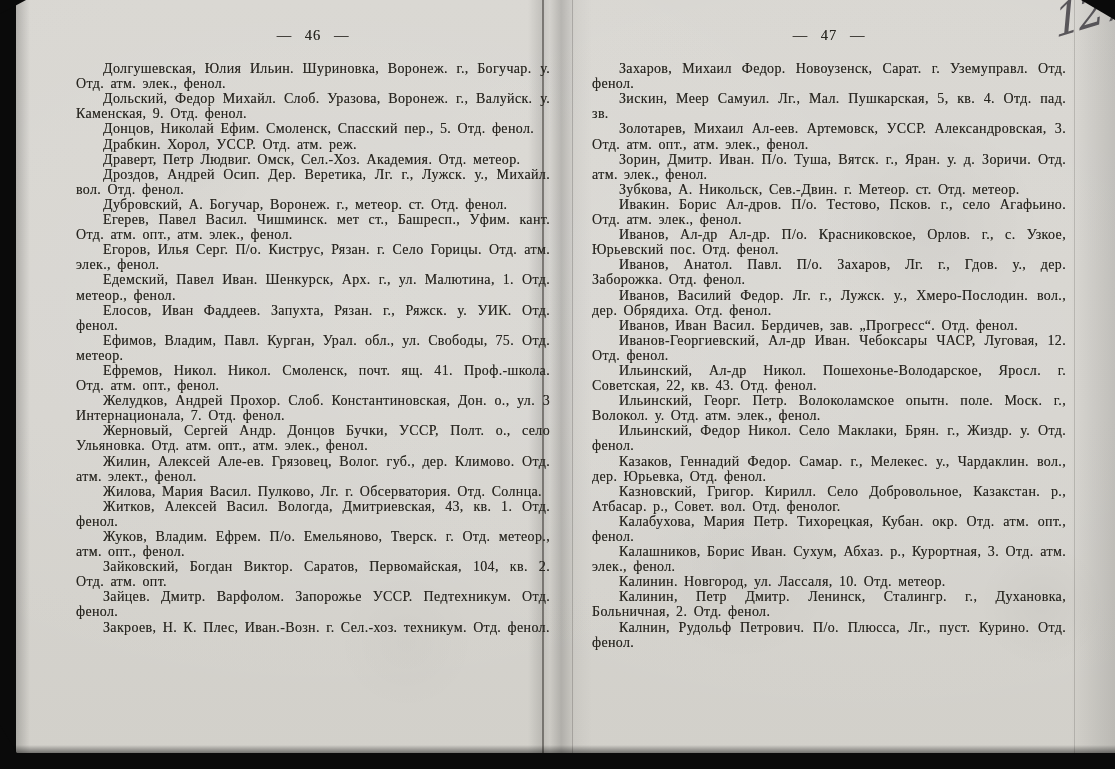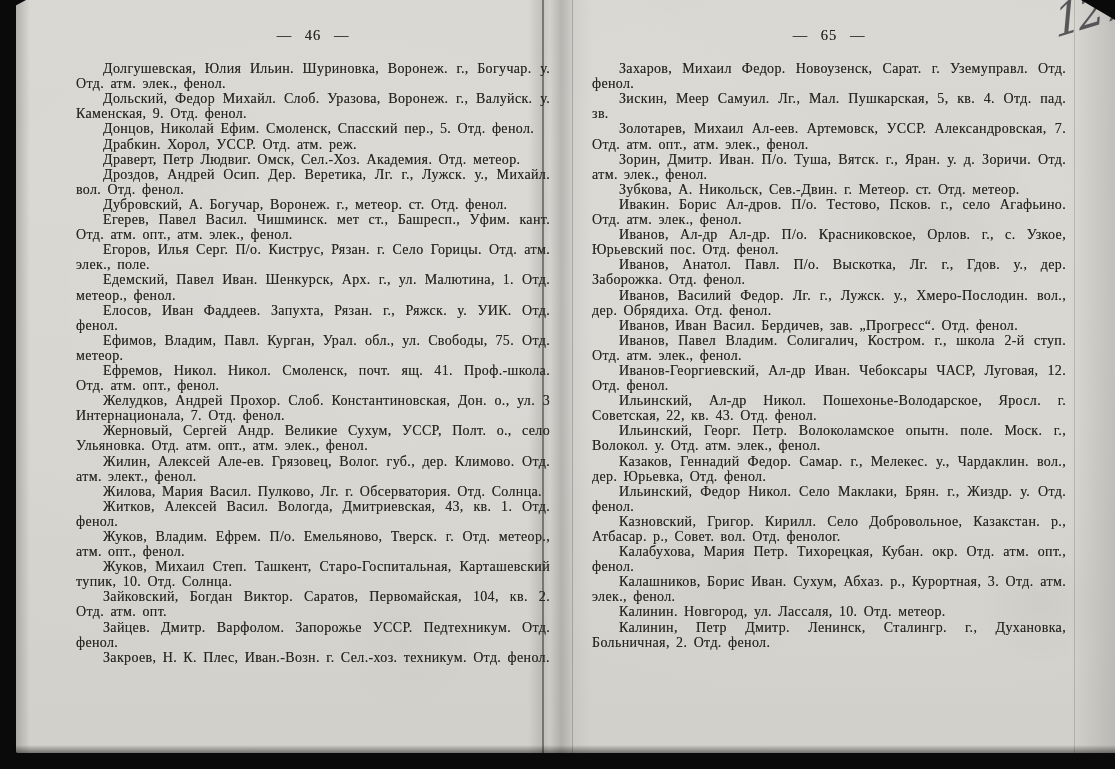--- a/index.html
+++ b/index.html
@@ -157,62 +157,61 @@
     <p class="page-header">—  46  —</p>
     <div>
         <p class="entry">Долгушевская, Юлия Ильин. Шуриновка, Воронеж. г., Богучар. у. Отд. атм. элек., фенол.</p>
         <p class="entry">Дольский, Федор Михайл. Слоб. Уразова, Воронеж. г., Валуйск. у. Каменская, 9. Отд. фенол.</p>
         <p class="entry">Донцов, Николай Ефим. Смоленск, Спасский пер., 5. Отд. фенол.</p>
         <p class="entry">Драбкин. Хорол, УССР. Отд. атм. реж.</p>
         <p class="entry">Драверт, Петр Людвиг. Омск, Сел.-Хоз. Академия. Отд. метеор.</p>
         <p class="entry">Дроздов, Андрей Осип. Дер. Веретика, Лг. г., Лужск. у., Михайл. вол. Отд. фенол.</p>
         <p class="entry">Дубровский, А. Богучар, Воронеж. г., метеор. ст. Отд. фенол.</p>
         <p class="entry">Егерев, Павел Васил. Чишминск. мет ст., Башресп., Уфим. кант. Отд. атм. опт., атм. элек., фенол.</p>
-        <p class="entry">Егоров, Илья Серг. П/о. Киструс, Рязан. г. Село Горицы. Отд. атм. элек., поле.</p>
+        <p class="entry">Егоров, Илья Серг. П/о. Киструс, Рязан. г. Село Горицы. Отд. атм. элек., фенол.</p>
         <p class="entry">Едемский, Павел Иван. Шенкурск, Арх. г., ул. Малютина, 1. Отд. метеор., фенол.</p>
         <p class="entry">Елосов, Иван Фаддеев. Запухта, Рязан. г., Ряжск. у. УИК. Отд. фенол.</p>
         <p class="entry">Ефимов, Владим, Павл. Курган, Урал. обл., ул. Свободы, 75. Отд. метеор.</p>
         <p class="entry">Ефремов, Никол. Никол. Смоленск, почт. ящ. 41. Проф.-школа. Отд. атм. опт., фенол.</p>
         <p class="entry">Желудков, Андрей Прохор. Слоб. Константиновская, Дон. о., ул. 3 Интернационала, 7. Отд. фенол.</p>
-        <p class="entry">Жерновый, Сергей Андр. Великие Сухум, УССР, Полт. о., село Ульяновка. Отд. атм. опт., атм. элек., фенол.</p>
+        <p class="entry">Жерновый, Сергей Андр. Донцов Бучки, УССР, Полт. о., село Ульяновка. Отд. атм. опт., атм. элек., фенол.</p>
         <p class="entry">Жилин, Алексей Але-ев. Грязовец, Волог. губ., дер. Климово. Отд. атм. элект., фенол.</p>
         <p class="entry">Жилова, Мария Васил. Пулково, Лг. г. Обсерватория. Отд. Солнца.</p>
         <p class="entry">Житков, Алексей Васил. Вологда, Дмитриевская, 43, кв. 1. Отд. фенол.</p>
         <p class="entry">Жуков, Владим. Ефрем. П/о. Емельяново, Тверск. г. Отд. метеор., атм. опт., фенол.</p>
-        <p class="entry">Жуков, Михаил Степ. Ташкент, Старо-Госпитальная, Карташевский тупик, 10. Отд. Солнца.</p>
         <p class="entry">Зайковский, Богдан Виктор. Саратов, Первомайская, 104, кв. 2. Отд. атм. опт.</p>
         <p class="entry">Зайцев. Дмитр. Варфолом. Запорожье УССР. Педтехникум. Отд. фенол.</p>
         <p class="entry">Закроев, Н. К. Плес, Иван.-Возн. г. Сел.-хоз. техникум. Отд. фенол.</p>
       </div>
   </div>
 
   <div class="page-col page-col-right">
-    <p class="page-header">—  65  —</p>
+    <p class="page-header">—  47  —</p>
     <div>
         <p class="entry">Захаров, Михаил Федор. Новоузенск, Сарат. г. Уземуправл. Отд. фенол.</p>
         <p class="entry">Зискин, Меер Самуил. Лг., Мал. Пушкарская, 5, кв. 4. Отд. пад. зв.</p>
-        <p class="entry">Золотарев, Михаил Ал-еев. Артемовск, УССР. Александровская, 7. Отд. атм. опт., атм. элек., фенол.</p>
+        <p class="entry">Золотарев, Михаил Ал-еев. Артемовск, УССР. Александровская, 3. Отд. атм. опт., атм. элек., фенол.</p>
         <p class="entry">Зорин, Дмитр. Иван. П/о. Туша, Вятск. г., Яран. у. д. Зоричи. Отд. атм. элек., фенол.</p>
         <p class="entry">Зубкова, А. Никольск, Сев.-Двин. г. Метеор. ст. Отд. метеор.</p>
         <p class="entry">Ивакин. Борис Ал-дров. П/о. Тестово, Псков. г., село Агафьино. Отд. атм. элек., фенол.</p>
         <p class="entry">Иванов, Ал-др Ал-др. П/о. Красниковское, Орлов. г., с. Узкое, Юрьевский пос. Отд. фенол.</p>
-        <p class="entry">Иванов, Анатол. Павл. П/о. Выскотка, Лг. г., Гдов. у., дер. Заборожка. Отд. фенол.</p>
+        <p class="entry">Иванов, Анатол. Павл. П/о. Захаров, Лг. г., Гдов. у., дер. Заборожка. Отд. фенол.</p>
         <p class="entry">Иванов, Василий Федор. Лг. г., Лужск. у., Хмеро-Послодин. вол., дер. Обрядиха. Отд. фенол.</p>
         <p class="entry">Иванов, Иван Васил. Бердичев, зав. „Прогресс“. Отд. фенол.</p>
-        <p class="entry">Иванов, Павел Владим. Солигалич, Костром. г., школа 2-й ступ. Отд. атм. элек., фенол.</p>
         <p class="entry">Иванов-Георгиевский, Ал-др Иван. Чебоксары ЧАСР, Луговая, 12. Отд. фенол.</p>
         <p class="entry">Ильинский, Ал-др Никол. Пошехонье-Володарское, Яросл. г. Советская, 22, кв. 43. Отд. фенол.</p>
         <p class="entry">Ильинский, Георг. Петр. Волоколамское опытн. поле. Моск. г., Волокол. у. Отд. атм. элек., фенол.</p>
+        <p class="entry">Ильинский, Федор Никол. Село Маклаки, Брян. г., Жиздр. у. Отд. фенол.</p>
         <p class="entry">Казаков, Геннадий Федор. Самар. г., Мелекес. у., Чардаклин. вол., дер. Юрьевка, Отд. фенол.</p>
-        <p class="entry">Ильинский, Федор Никол. Село Маклаки, Брян. г., Жиздр. у. Отд. фенол.</p>
         <p class="entry">Казновский, Григор. Кирилл. Село Добровольное, Казакстан. р., Атбасар. р., Совет. вол. Отд. фенолог.</p>
         <p class="entry">Калабухова, Мария Петр. Тихорецкая, Кубан. окр. Отд. атм. опт., фенол.</p>
         <p class="entry">Калашников, Борис Иван. Сухум, Абхаз. р., Курортная, 3. Отд. атм. элек., фенол.</p>
         <p class="entry">Калинин. Новгород, ул. Лассаля, 10. Отд. метеор.</p>
         <p class="entry">Калинин, Петр Дмитр. Ленинск, Сталингр. г., Духановка, Больничная, 2. Отд. фенол.</p>
+        <p class="entry">Калнин, Рудольф Петрович. П/о. Плюсса, Лг., пуст. Курино. Отд. фенол.</p>
       </div>
   </div>
 
   <div class="handwritten">127</div>
 </div>
 
 <div class="border-bottom"></div>
 <div class="corner-tl"></div>
 <div class="corner-tr"></div>
 <div class="corner-bl"></div>

